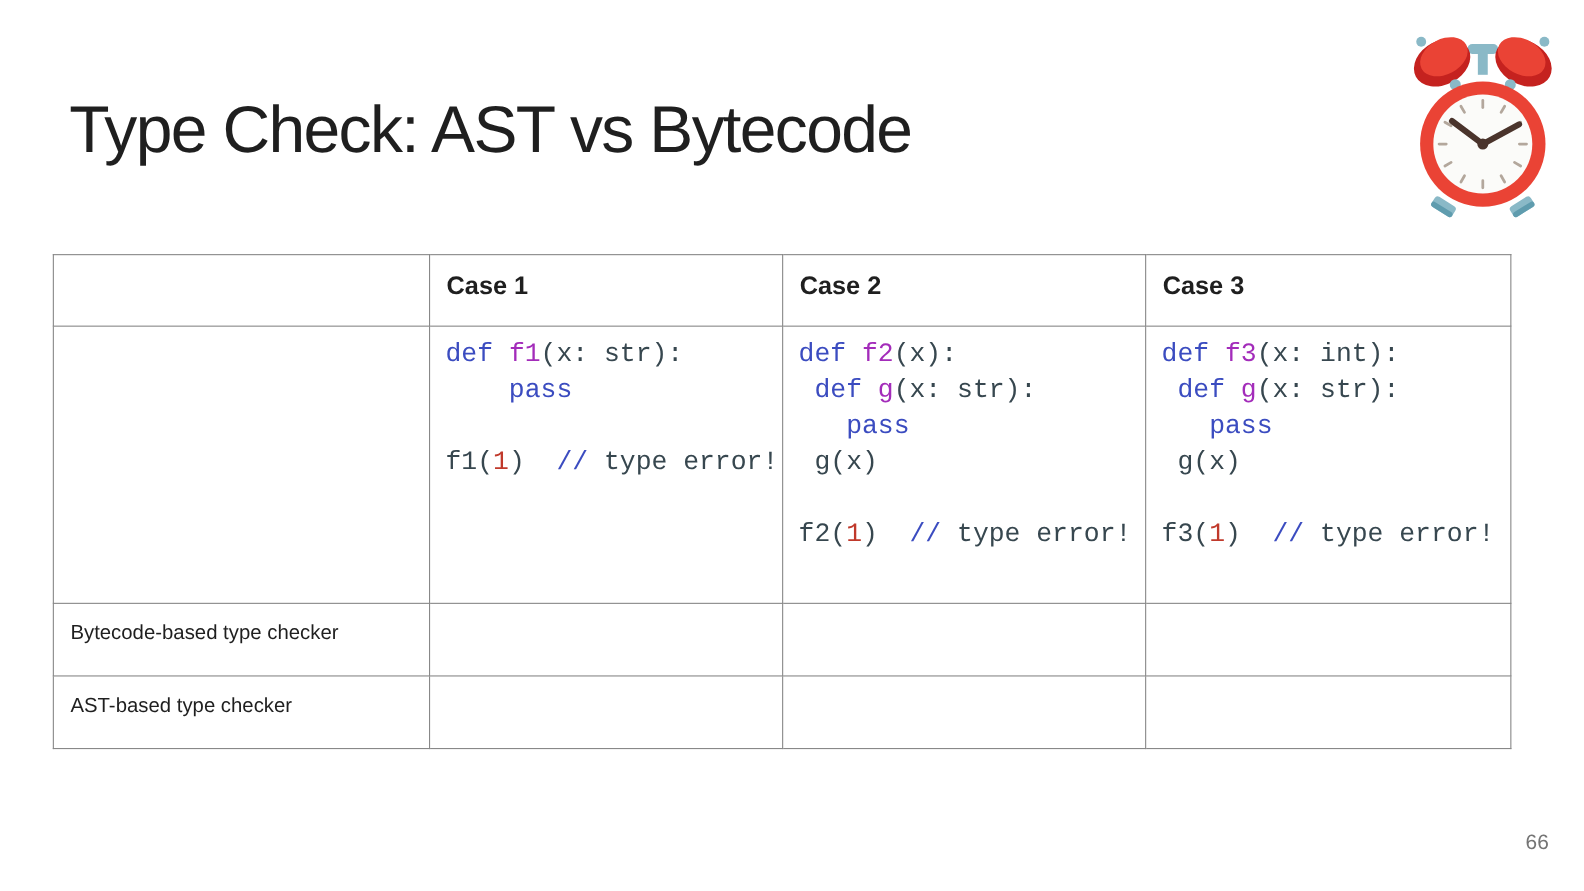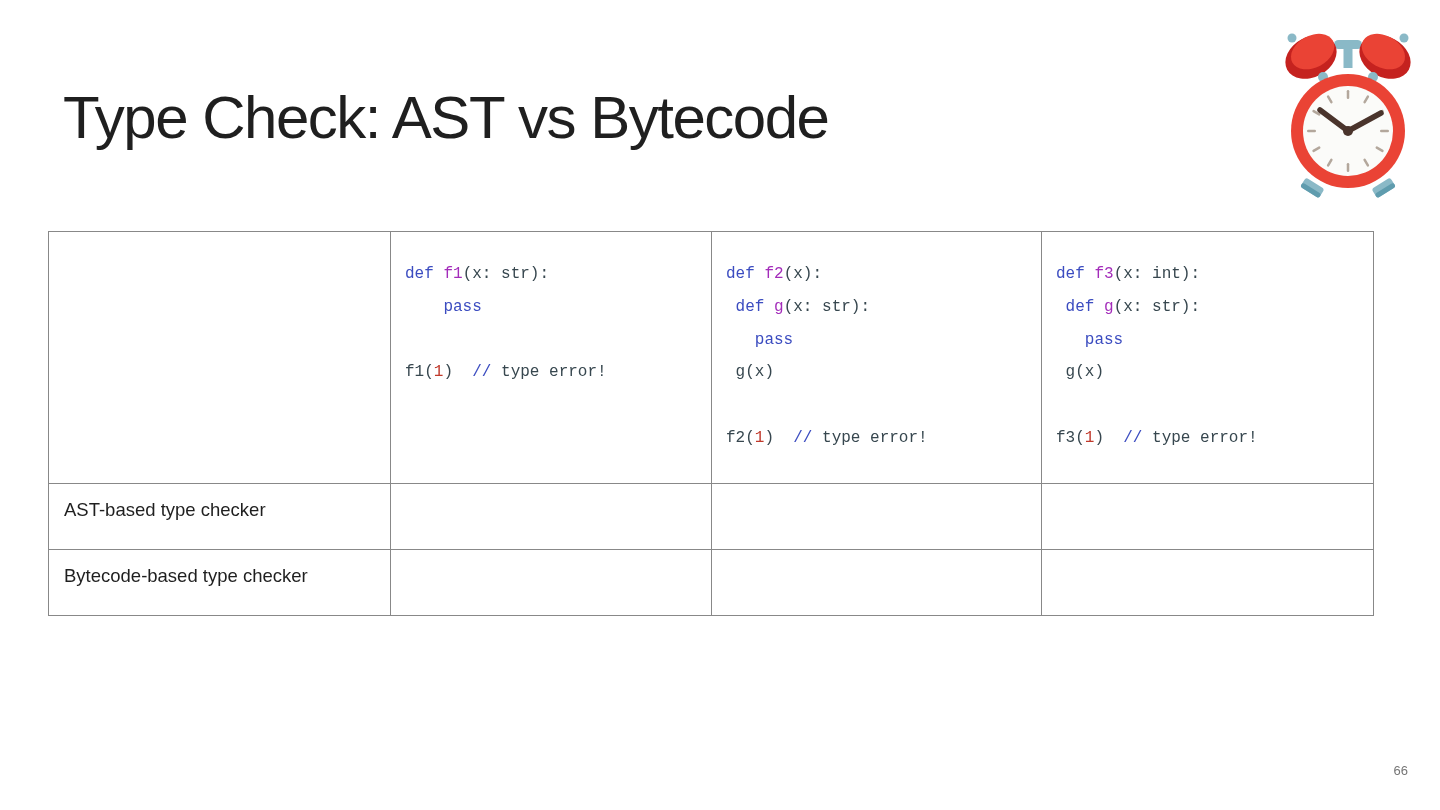--- a/index.html
+++ b/index.html
@@ -28,33 +28,33 @@
   .r-label{height:66px;}
   td.hdr{
     font-size:23px;font-weight:700;color:var(--text,#1f1f1f);
     padding:14px 0 0 15px;
   }
   td.rowlabel{
     font-size:18.5px;font-weight:400;color:var(--text,#1f1f1f);
     padding:15px 0 0 15px;
   }
   td.code{
-    padding:26px 0 0 14px;
+    padding:10px 0 0 14px;
     font-family:"Liberation Mono","DejaVu Sans Mono",monospace;
-    font-size:16px;line-height:32.8px;
+    font-size:24px;line-height:32.8px;
   }
   .code-line{white-space:pre;height:32.8px;}
   .tok-kw{color:var(--kw,#3b4cc0);}
   .tok-fn{color:var(--fn,#a32cba);}
   .tok-num{color:var(--num,#c0392b);}
   .tok-pl{color:var(--pl,#37474f);}
   
   .pagenum{
     position:absolute;right:32px;bottom:32px;
-    font-size:13px;color:var(--pagenum,#757575);
+    font-size:19px;color:var(--pagenum,#757575);
   }
   
   .clock{position:absolute;top:24px;right:25px;width:134px;height:178px;}
   .ck-red{fill:var(--ck-red,#ea4335);}
   .ck-red-dark{fill:var(--ck-red-dark,#c5221f);}
   .ck-blue{fill:var(--ck-blue,#8ab9c7);}
   .ck-blue-dark{fill:var(--ck-blue-dark,#5f9cae);}
   .ck-face{fill:var(--ck-face,#fbfbf9);}
   .ck-tick{fill:var(--ck-ticks,#b3a79c);}
   .ck-hand{stroke:var(--ck-hands,#4a342c);stroke-width:5.5;stroke-linecap:round;fill:none;}
@@ -120,20 +120,26 @@
   </svg>
 
   <table class="grid">
     <colgroup>
       <col style="width:342px">
       <col style="width:321px">
       <col style="width:330px">
       <col style="width:332px">
     </colgroup>
     <tbody>
+        <tr class="r-header">
+      <td></td>
+      <td class="hdr">Case 1</td>
+      <td class="hdr">Case 2</td>
+      <td class="hdr">Case 3</td>
+    </tr>
     <tr class="r-code">
       <td></td>
       <td class="code">
             <div class="code-line"><span class="tok-kw">def</span><span class="tok-pl"> </span><span class="tok-fn">f1</span><span class="tok-pl">(x: str):</span></div>
             <div class="code-line"><span class="tok-pl">    </span><span class="tok-kw">pass</span></div>
             <div class="code-line">&nbsp;</div>
             <div class="code-line"><span class="tok-pl">f1(</span><span class="tok-num">1</span><span class="tok-pl">)  </span><span class="tok-kw">//</span><span class="tok-pl"> type error!</span></div>
           </td>
       <td class="code">
             <div class="code-line"><span class="tok-kw">def</span><span class="tok-pl"> </span><span class="tok-fn">f2</span><span class="tok-pl">(x):</span></div>
@@ -146,27 +152,27 @@
       <td class="code">
             <div class="code-line"><span class="tok-kw">def</span><span class="tok-pl"> </span><span class="tok-fn">f3</span><span class="tok-pl">(x: int):</span></div>
             <div class="code-line"><span class="tok-pl"> </span><span class="tok-kw">def</span><span class="tok-pl"> </span><span class="tok-fn">g</span><span class="tok-pl">(x: str):</span></div>
             <div class="code-line"><span class="tok-pl">   </span><span class="tok-kw">pass</span></div>
             <div class="code-line"><span class="tok-pl"> g(x)</span></div>
             <div class="code-line">&nbsp;</div>
             <div class="code-line"><span class="tok-pl">f3(</span><span class="tok-num">1</span><span class="tok-pl">)  </span><span class="tok-kw">//</span><span class="tok-pl"> type error!</span></div>
           </td>
     </tr>
     <tr class="r-label">
-      <td class="rowlabel">AST-based type checker</td>
+      <td class="rowlabel">Bytecode-based type checker</td>
       <td></td>
       <td></td>
       <td></td>
     </tr>
     <tr class="r-label">
-      <td class="rowlabel">Bytecode-based type checker</td>
+      <td class="rowlabel">AST-based type checker</td>
       <td></td>
       <td></td>
       <td></td>
     </tr>
   </tbody>
     </table>
 
   <div class="pagenum">66</div>
 
 </div>

